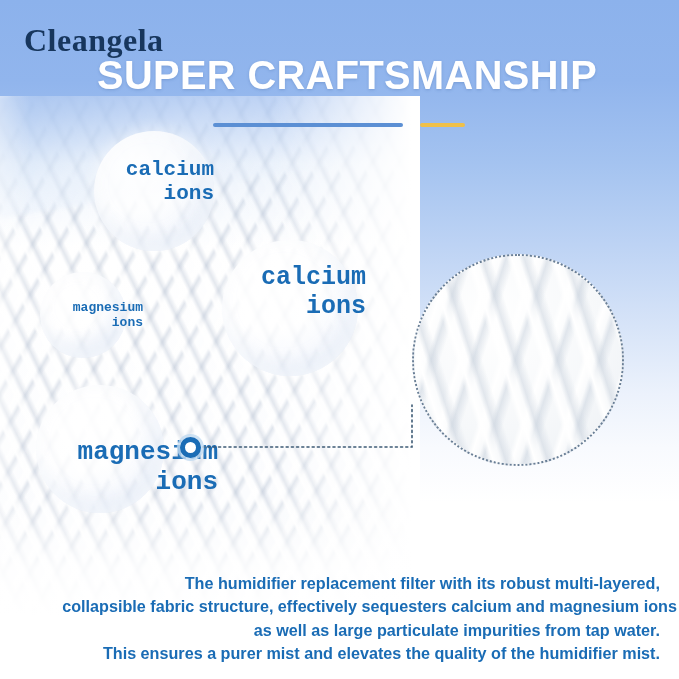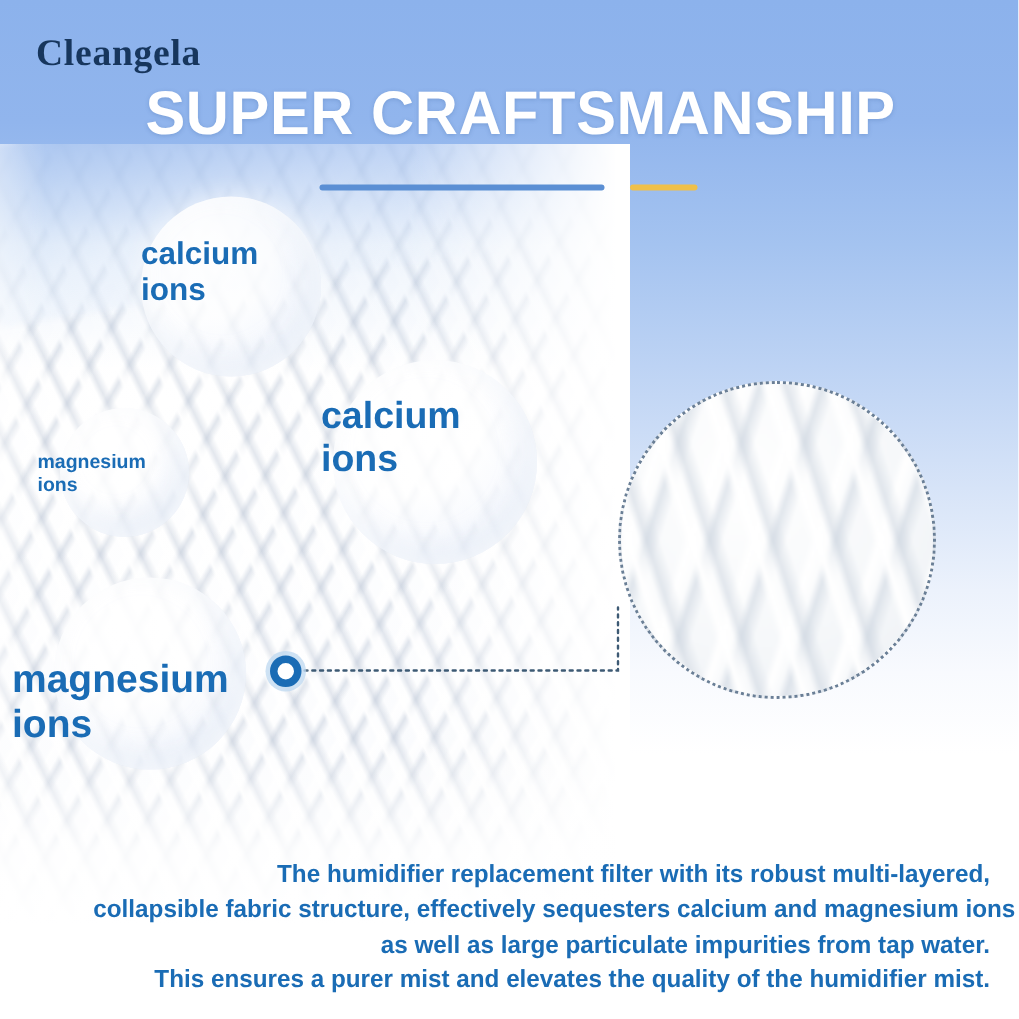--- a/index.html
+++ b/index.html
@@ -95,21 +95,21 @@
     pointer-events: none;
   }
 
   
   #brand {
     position: absolute;
     left: 24px;
     top: 22px;
     font-family: "Liberation Serif", "DejaVu Serif", serif;
     font-weight: bold;
-    font-size: 25px;
+    font-size: 32px;
     letter-spacing: 0.5px;
     color: #17365d;
   }
   #headline {
     position: absolute;
     left: 97px;
     top: 52px;
     width: 500px;
     font-size: 41px;
     font-weight: bold;
@@ -147,23 +147,24 @@
       radial-gradient(circle at 34% 28%, rgba(255,255,255,0.97) 0%, rgba(255,255,255,0.80) 40%, rgba(238,243,252,0.55) 72%, rgba(225,234,248,0.22) 100%);
     box-shadow: inset 0 0 22px rgba(255,255,255,0.9),
                 inset -6px -8px 18px rgba(198,212,235,0.40),
                 0 0 16px rgba(255,255,255,0.55);
     pointer-events: none;
   }
   .ion-label {
     position: absolute;
     color: #1a6cb5;
     font-weight: bold;
-    text-align: left;
+    text-align: right;
     line-height: 1.16;
     white-space: nowrap;
+    font-family: Liberation Mono, monospace;
   }
   .ion-label span { display: block; }
 
   #bubble-1 { left: 94px;  top: 131px; width: 120px; height: 120px; }
   #label-1  { left: 94px;  top: 158px; width: 120px; font-size: 21px; }
 
   #bubble-2 { left: 222px; top: 240px; width: 136px; height: 136px; }
   #label-2  { left: 214px; top: 263px; width: 152px; font-size: 25px; }
 
   #bubble-3 { left: 40px;  top: 272px; width: 86px;  height: 86px; }

